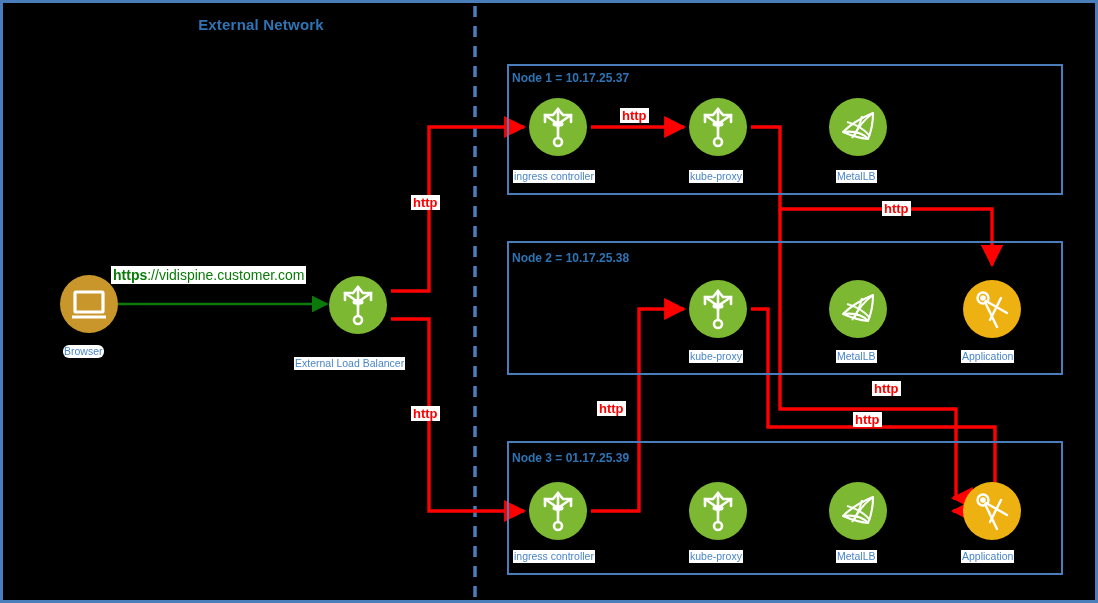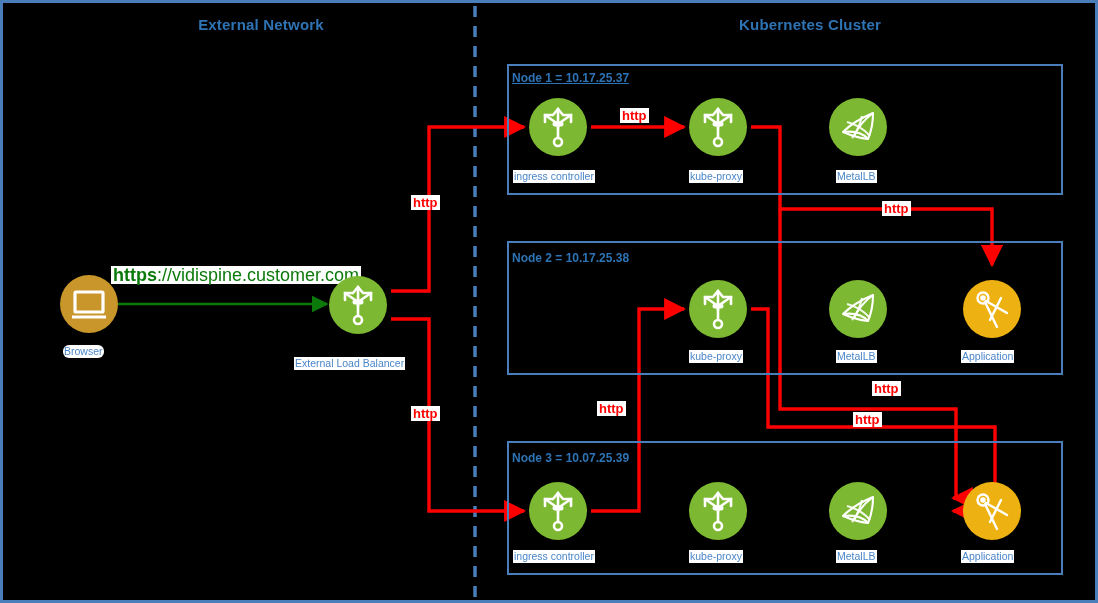--- a/index.html
+++ b/index.html
@@ -12,34 +12,33 @@
   .node-title{position:absolute;color:#2E74B5;font-weight:bold;font-size:12px;white-space:nowrap;}
   .icon{position:absolute;width:58px;height:58px;border-radius:50%;}
   .icon.green{background:#7CB832;}
   .icon.amber{background:#EDB211;}
   .icon.gold{background:#C8962B;}
   .icon svg{position:absolute;left:0;top:0;width:58px;height:58px;}
   .nlabel{position:absolute;background:#FFFFFF;color:#4A86C8;font-size:10.5px;
           white-space:nowrap;padding:0 1px;line-height:13px;}
   .httpl{position:absolute;background:#FFFFFF;color:#FF0000;font-weight:bold;
          font-size:13px;white-space:nowrap;padding:0 2px;line-height:15px;}
-  .urlbox{position:absolute;background:#FFFFFF;font-size:18px;white-space:nowrap;
+  .urlbox{position:absolute;background:#FFFFFF;font-size:14px;white-space:nowrap;
           padding:0 2px;line-height:18px;}
   .urlbox .s{color:#0B7A0B;font-weight:bold;}
   .urlbox .r{color:#0B7A0B;}
   svg.wires{position:absolute;left:0;top:0;width:1098px;height:603px;
             pointer-events:none;overflow:visible;}
 </style>
 </head>
 <body>
 
 <div id="canvas">
 
   <div class="zone-title" style="left:193px;top:13px;width:130px;text-align:center;">External Network</div>
-  <div class="zone-title" style="left:727px;top:13px;width:160px;text-align:center;">Kubernetes Cluster</div>
 
   <svg class="wires" viewBox="0 0 1098 603">
     <defs>
       <marker id="ar" viewBox="0 0 10 10" refX="9" refY="5" markerWidth="6.5" markerHeight="6.5" orient="auto-start-reverse">
         <path d="M0,0 L10,5 L0,10 z" fill="#FF0000"></path>
       </marker>
       <marker id="ag" viewBox="0 0 10 10" refX="9" refY="5" markerWidth="6.5" markerHeight="6.5" orient="auto-start-reverse">
         <path d="M0,0 L10,5 L0,10 z" fill="#0B7A0B"></path>
       </marker>
     </defs>
@@ -89,21 +88,21 @@
           <path d="M42,24 L42,17 L35,17"></path>
       <line x1="29" y1="26" x2="29" y2="40"></line>
       <circle cx="29" cy="44" r="4"></circle>
       <line x1="26" y1="26" x2="32" y2="26" stroke-width="5"></line>
     </g>
       </svg>
   </div>
   <div class="nlabel" style="left:291px;top:354px;">External Load Balancer</div>
 
   <div class="node-box" style="left:504px;top:61px;width:556px;height:131px;"></div>
-  <div class="node-title" style="left:509px;top:68px;text-decoration:underline;">Node 1 = 10.17.25.37</div>
+  <div class="node-title" style="left:509px;top:68px;">Node 1 = 10.17.25.37</div>
 
   <div class="icon green" style="left:526px;top:95px;">
     <svg viewBox="0 0 58 58">
         <g fill="none" stroke="#FFFFFF" stroke-width="2.6" stroke-linecap="round">
       <line x1="29" y1="11" x2="29" y2="30"></line>
           <path d="M24,17 L29,11 L34,17"></path>
       <line x1="29" y1="26" x2="16" y2="17"></line>
           <path d="M16,24 L16,17 L23,17"></path>
       <line x1="29" y1="26" x2="42" y2="17"></line>
           <path d="M42,24 L42,17 L35,17"></path>
@@ -185,21 +184,21 @@
       <circle cx="20" cy="18" r="1.6" fill="#FFFFFF"></circle>
       <line x1="22" y1="22" x2="34" y2="47"></line>
       <line x1="23" y1="21" x2="44" y2="33"></line>
       <line x1="38" y1="18" x2="27" y2="40"></line>
     </g>
       </svg>
   </div>
   <div class="nlabel" style="left:958px;top:347px;">Application</div>
 
   <div class="node-box" style="left:504px;top:438px;width:556px;height:134px;"></div>
-  <div class="node-title" style="left:509px;top:448px;">Node 3 = 10.07.25.39</div>
+  <div class="node-title" style="left:509px;top:448px;">Node 3 = 01.17.25.39</div>
 
   <div class="icon green" style="left:526px;top:479px;">
     <svg viewBox="0 0 58 58">
         <g fill="none" stroke="#FFFFFF" stroke-width="2.6" stroke-linecap="round">
       <line x1="29" y1="11" x2="29" y2="30"></line>
           <path d="M24,17 L29,11 L34,17"></path>
       <line x1="29" y1="26" x2="16" y2="17"></line>
           <path d="M16,24 L16,17 L23,17"></path>
       <line x1="29" y1="26" x2="42" y2="17"></line>
           <path d="M42,24 L42,17 L35,17"></path>

